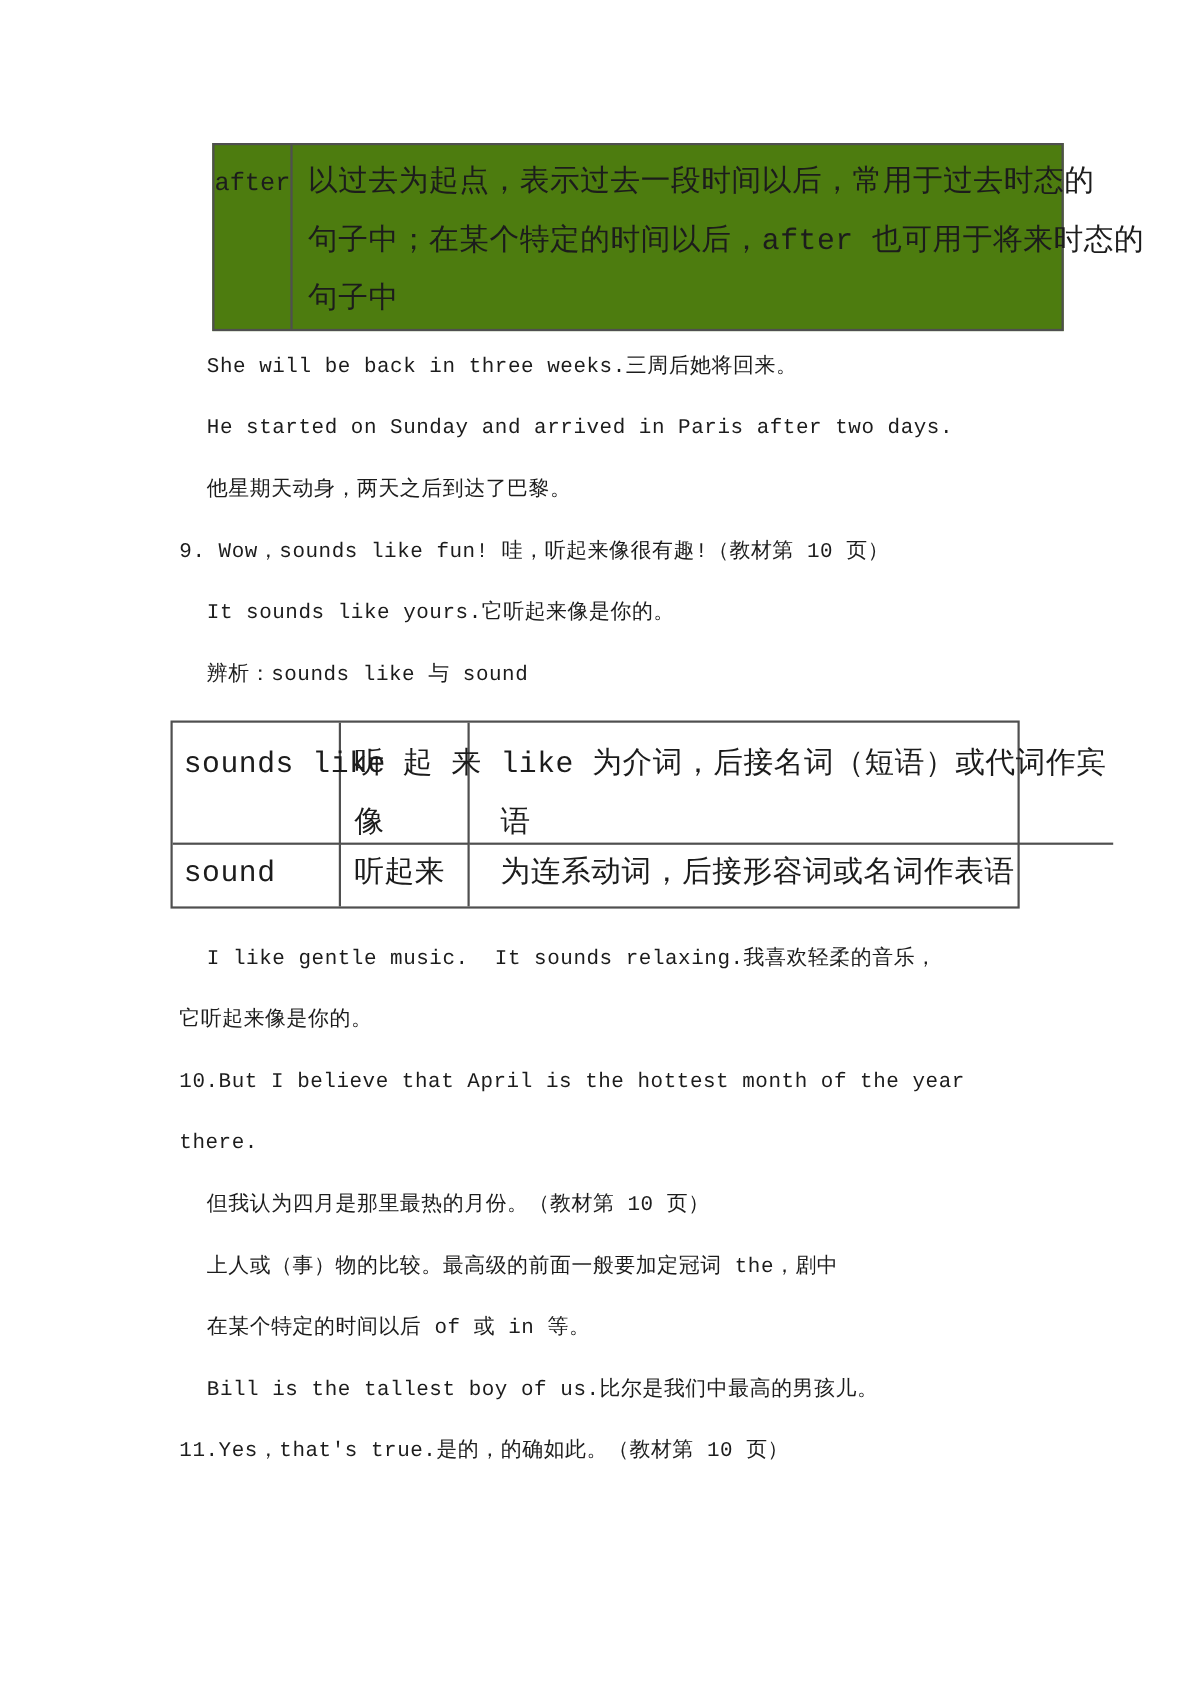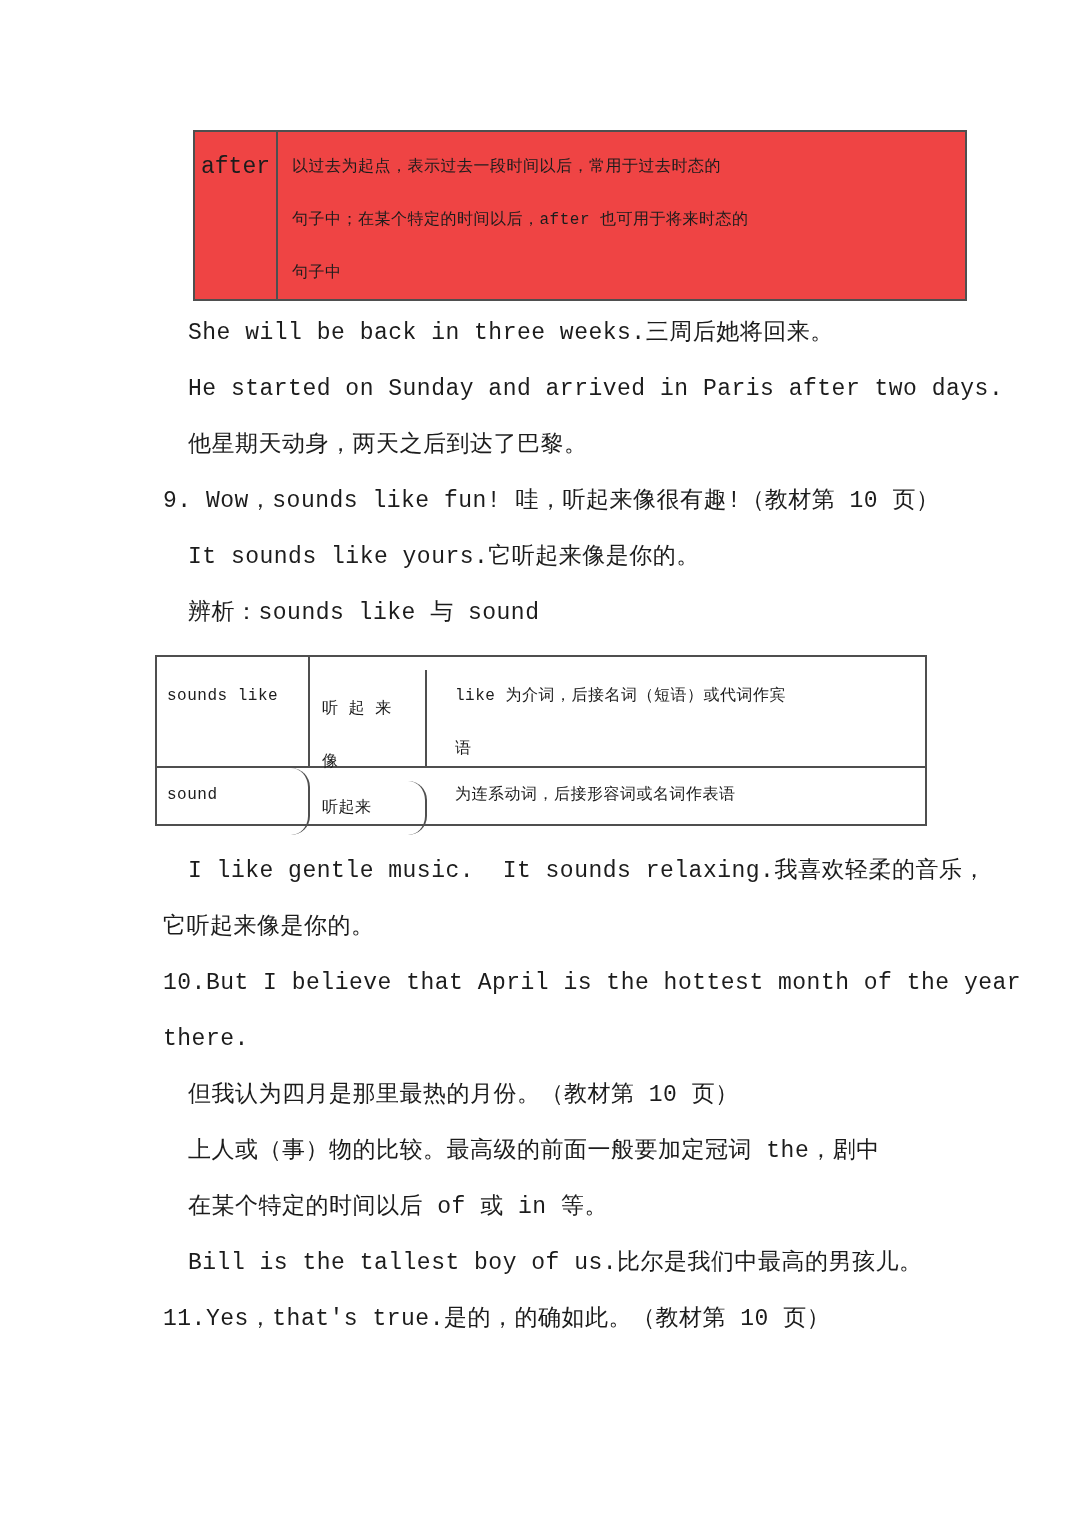--- a/index.html
+++ b/index.html
@@ -16,57 +16,57 @@
     overflow: hidden;
   }
   .page {
     position: absolute;
     inset: 0;
     background: #ffffff;
   }
   .line {
     height: 56px;
     line-height: 56px;
-    font-size: 23px;
+    font-size: 19px;
     white-space: pre;
     letter-spacing: 0.5px;
   }
   .indent { padding-left: 25px; }
   .flush  { padding-left: 0; }
 
   
   .after-table {
     position: absolute;
     left: 193px;
     top: 130px;
     width: 774px;
     height: 171px;
     border: 2px solid #4f4f4f;
     box-sizing: border-box;
     display: flex;
-    background: #ef4444;
+    background: #4d7c0f;
   }
   .after-term-cell {
     width: 83px;
     border-right: 2px solid #4f4f4f;
     box-sizing: border-box;
     font-size: 23px;
     padding-top: 9px;
     text-align: center;
     line-height: 53px;
   }
   .after-def-cell {
     flex: 1;
     box-sizing: border-box;
     padding: 9px 8px 0 14px;
   }
   .tline {
     height: 53px;
     line-height: 53px;
-    font-size: 16px;
+    font-size: 27px;
     white-space: pre;
     letter-spacing: 0.5px;
   }
 
   
   .block-top {
     position: absolute;
     left: 163px;
     top: 305px;
     width: 800px;
@@ -86,23 +86,23 @@
     grid-template-rows: 111px 1fr;
     background: #ffffff;
   }
   .sounds-table .cell {
     box-sizing: border-box;
     border-right: 2px solid #4f4f4f;
     padding: 13px 6px 0 10px;
   }
   .sounds-table .cell.last-col { border-right: none; }
   .sounds-table .cell.row1 { border-bottom: 2px solid #4f4f4f; }
-  .sounds-table .cell.row2 { padding-top: 1px; border-radius: 19px; }
+  .sounds-table .cell.row2 { padding-top: 1px; }
   .sounds-table .cell.usage { padding-left: 28px; }
-  .sounds-table .cell.meaning { padding-left: 12px; margin-top: 13px; }
+  .sounds-table .cell.meaning { padding-left: 12px; }
 
   
   .block-bottom {
     position: absolute;
     left: 163px;
     top: 843px;
     width: 800px;
   }
 </style>
 </head>

